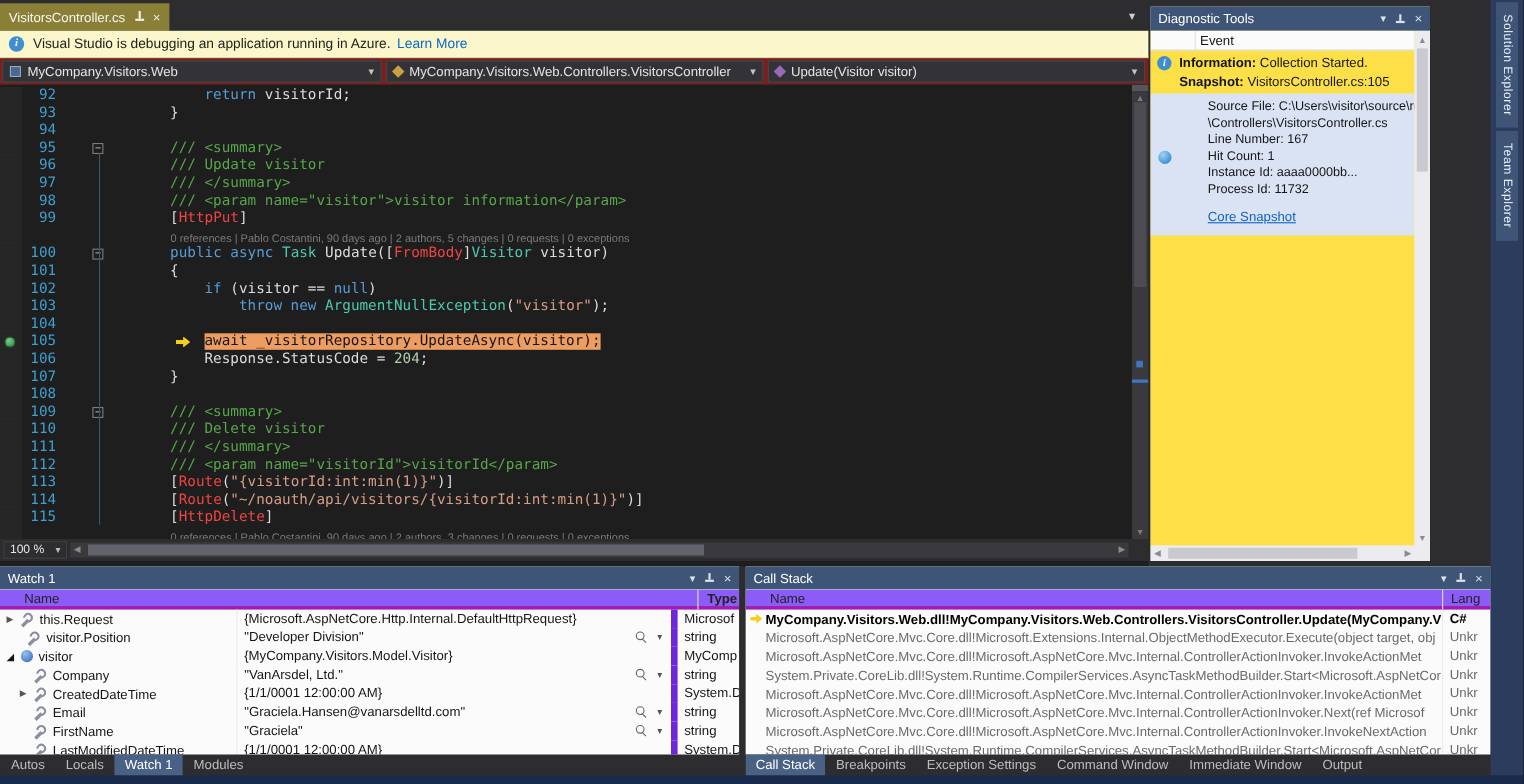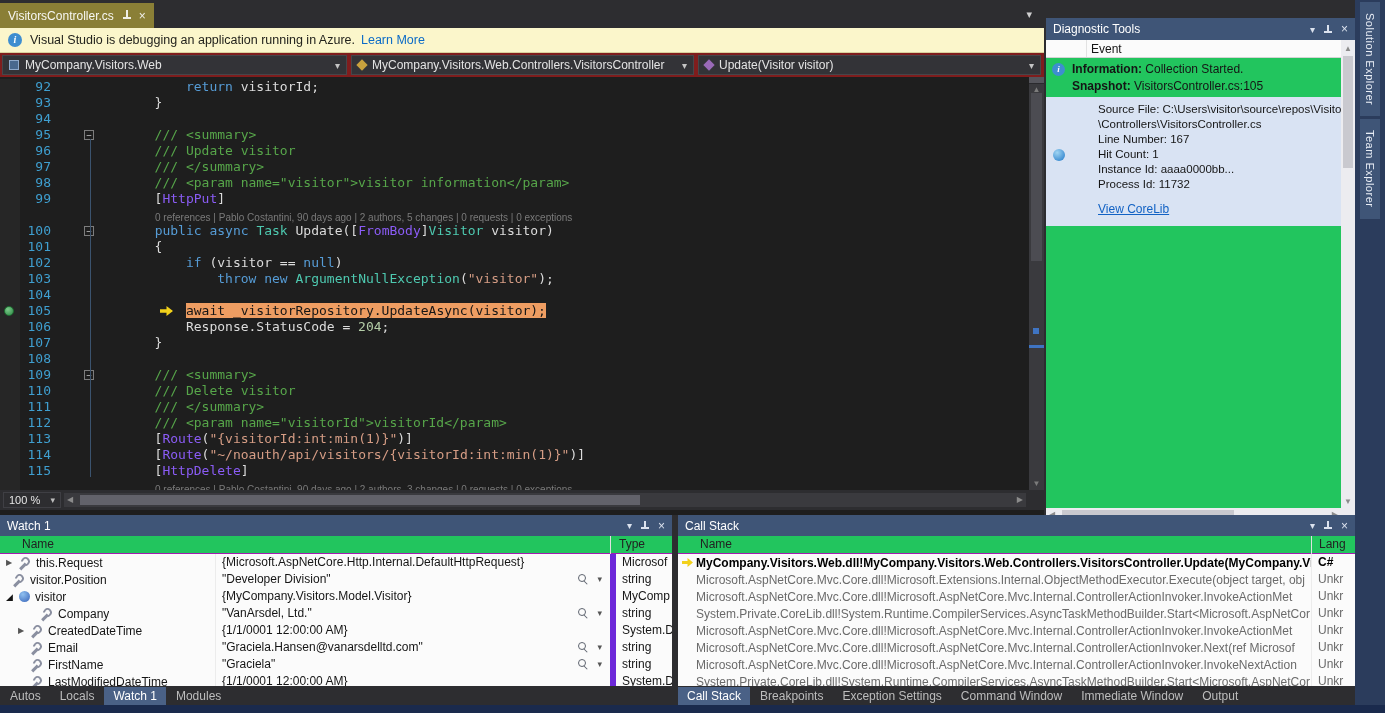--- a/index.html
+++ b/index.html
@@ -46,21 +46,21 @@
   .crow{display:flex;height:16px;line-height:16px;font:13px "DejaVu Sans Mono",monospace;position:relative}
   .m-snap{flex:0 0 20px;background:#262626;position:relative}
   .snap-icon{position:absolute;left:4px;top:3px;width:10px;height:10px;border-radius:50%;
              background:radial-gradient(circle at 35% 30%,#7cc98a,#2e8b46);border:1px solid #1f6f33}
   .lnum{flex:0 0 38px;text-align:right;padding-right:7px;color:#3f9fd0}
   .foldm{flex:0 0 34px;position:relative}
   .foldbox{position:absolute;left:26px;top:3px;width:10px;height:10px;border:1px solid #7d7d7d;background:#1e1e1e;
            color:#c5c5c5;font:9px/8px "DejaVu Sans Mono",monospace;text-align:center}
   .ctext{white-space:pre;position:relative;color:#dcdcdc}
   .seg.kw{color:#569cd6}.seg.ty{color:#4ec9b0}.seg.str{color:#d69d85}.seg.com{color:#57a64a}
-  .seg.num{color:#b5cea8}.seg.attr{color:#8b5cf6}.seg.pl{color:#dcdcdc}
+  .seg.num{color:#b5cea8}.seg.attr{color:#ef4444}.seg.pl{color:#dcdcdc}
   .seg.hl{background:#ee9d62;color:#151515}
   .lens{margin-left:63px;font:10px "Liberation Sans",sans-serif;color:#7a7a7a;position:relative;top:2px;white-space:pre}
   .cur-arrow{position:absolute;left:68px;top:3px;width:13px;height:10px;background:#f2d11b;
              clip-path:polygon(0 32%,50% 32%,50% 0,100% 50%,50% 100%,50% 68%,0 68%)}
   .iguide{position:absolute;left:90px;top:62px;width:1px;height:338px;background:#3b536e}
   .editor-vscroll{position:absolute;right:0;top:0;width:15px;height:413px;background:#3a3a3e}
   .evs-arrow{position:absolute;left:0;width:15px;text-align:center;color:#7c7c7c;font-size:8px}
   .evs-thumb{position:absolute;left:2px;right:2px;top:16px;height:168px;background:#4c4c52}
   .evs-mark1{position:absolute;left:0;right:0;top:268px;height:3px;background:#3f74c2}
   .evs-mark2{position:absolute;left:4px;top:251px;width:6px;height:6px;background:#3f74c2}
@@ -77,23 +77,23 @@
   
   .panel-title{height:21px;background:#3f5577;color:#fff;font-size:12px;display:flex;align-items:center;padding:0 7px}
   .pt-label{flex:1;white-space:nowrap;overflow:hidden}
   .pt-chev,.pt-close{margin-left:9px;color:#dbe2ee;font-size:10px;cursor:pointer}
   .pt-close{font-size:12px}
   .pt-pin{width:8px;height:11px;position:relative;margin-left:9px;cursor:pointer}
   .pt-pin::before{content:"";position:absolute;left:3px;top:1px;width:2px;height:6px;background:#dbe2ee}
   .pt-pin::after{content:"";position:absolute;left:0;top:7px;width:8px;height:2px;background:#dbe2ee}
 
   
-  .diag{left:1046px;top:18px;width:309px;height:504px;background:#f5f5f5}
+  .diag{left:1046px;top:6px;width:254px;height:504px;background:#f5f5f5}
   .diag .panel-title{height:22px}
-  .diag-body{position:absolute;top:22px;left:0;right:14px;bottom:14px;background:#22c55e;overflow:hidden}
+  .diag-body{position:absolute;top:22px;left:0;right:14px;bottom:14px;background:#fde047;overflow:hidden}
   .ev-head{height:18px;background:#fbfbfb;border-bottom:1px solid #d4d4d4;position:relative;font-size:12px;color:#151515}
   .ev-head-sep{position:absolute;left:40px;top:0;bottom:0;width:1px;background:#e2e2e2}
   .ev-head-label{position:absolute;left:45px;top:2px}
   .erow{position:relative;height:17px;line-height:17px;padding-left:26px;font-size:12px;color:#151515;white-space:nowrap}
   .erow .elabel{font-weight:bold}
   .einfo-icon{position:absolute;left:6px;top:2px;width:13px;height:13px;border-radius:50%;background:#3e8ed0;
               color:#fff;font:italic bold 9px/13px "Liberation Serif",serif;text-align:center}
   .ddetails{position:relative;margin-top:2px;background:#d9e3f3;padding:5px 0 8px}
   .sphere{position:absolute;left:7px;top:52px;width:12px;height:12px;border-radius:50%;
           background:radial-gradient(circle at 35% 30%,#9fd4f2,#1f78c8)}
@@ -104,21 +104,21 @@
   .dvs-arrow{position:absolute;left:0;width:14px;text-align:center;color:#8b8b8b;font-size:8px}
   .diag-hbar{position:absolute;left:0;right:14px;bottom:0;height:14px;background:#ececf0}
   .dhs-thumb{position:absolute;left:16px;top:2px;width:172px;height:10px;background:#c9c9cf}
   .dh-arrow{position:absolute;top:2px;color:#8b8b8b;font-size:8px}
   .diag-corner{position:absolute;right:0;bottom:0;width:14px;height:14px;background:#ececf0}
 
   
   .watch{left:0;top:515px;width:672px;height:171px;background:#f8f8f8}
   .callstack{left:678px;top:515px;width:677px;height:171px;background:#f8f8f8}
   .grid-body{position:absolute;top:21px;left:0;right:0;bottom:0;background:#fbfbfb;overflow:hidden}
-  .grid-head{height:18px;position:relative;background:#22c55e;border-bottom:1px solid #a21caf}
+  .grid-head{height:18px;position:relative;background:#8b5cf6;border-bottom:3px solid #a21caf}
   .ghcell{position:absolute;top:0;height:18px;line-height:17px;font-size:12px;color:#222;
           border-left:1px solid #e0e0e0;overflow:hidden;white-space:nowrap}
   .ghcell:first-child{border-left:none}
   .wrow{height:17px;display:flex;align-items:center;font-size:12px;color:#151515;cursor:default}
   .w-name{flex:0 0 215px;display:flex;align-items:center;overflow:hidden;white-space:nowrap;height:17px}
   .w-exp{flex:0 0 13px;font-size:8px;color:#555}
   .w-exp.exp{font-size:9px;color:#151515}
   .wrench-icon{position:relative;width:12px;height:12px;flex:0 0 12px;margin-right:5px}
   .wrench-icon::before{content:"";position:absolute;right:1px;top:0;width:5px;height:5px;border:2px solid #8a8fa0;
                        border-radius:50%;border-bottom-color:transparent;transform:rotate(45deg)}
@@ -409,21 +409,21 @@
       <div class="ddetails">
         <span class="sphere"></span>
         <div id="diag-detail-lines">
             <div class="dline">Source File: C:\Users\visitor\source\repos\Visitor</div>
             <div class="dline">\Controllers\VisitorsController.cs</div>
             <div class="dline">Line Number: 167</div>
             <div class="dline">Hit Count: 1</div>
             <div class="dline">Instance Id: aaaa0000bb...</div>
             <div class="dline">Process Id: 11732</div>
           </div>
-        <span class="dlink">View CoreLib</span>
+        <span class="dlink">Core Snapshot</span>
       </div>
     </div>
     <div class="diag-vscroll">
       <span class="dvs-arrow" style="top:4px">▲</span>
       <div class="dvs-thumb"></div>
       <span class="dvs-arrow" style="bottom:2px">▼</span>
     </div>
     <div class="diag-hbar">
       <span class="dh-arrow" style="left:3px">◀</span>
       <div class="dhs-thumb"></div>
@@ -435,52 +435,52 @@
   <div class="abs watch">
     <div class="panel-title">
       <span class="pt-label">Watch 1</span>
       <span class="pt-chev">▾</span>
       <span class="pt-pin"></span>
       <span class="pt-close">×</span>
     </div>
     <div class="grid-body">
       <div class="grid-head" id="watch-head">
           <span class="ghcell" style="left: 0px; width: 215px; padding-left: 22px;">Name</span>
-          <span class="ghcell" style="left: 610px; width: 62px; padding-left: 8px;">Type</span>
+          <span class="ghcell" style="left: 634px; width: 62px; padding-left: 8px; font-weight: bold;">Type</span>
         </div>
       <div id="watch-rows">
           <div class="wrow">
             <span class="w-name" style="padding-left: 6px;">
               <span class="w-exp">▶</span>
               <span class="wrench-icon"></span>
               <span class="w-ntext">this.Request</span>
             </span>
             <span class="w-val"><span>{Microsoft.AspNetCore.Http.Internal.DefaultHttpRequest}</span></span>
             <span class="w-type">Microsof</span>
           </div>
           <div class="wrow">
-            <span class="w-name" style="padding-left: 0;">
+            <span class="w-name" style="padding-left: 12px;">
               <span class="w-exp"></span>
               <span class="wrench-icon"></span>
               <span class="w-ntext">visitor.Position</span>
             </span>
             <span class="w-val"><span>"Developer Division"</span><span class="mag"></span><span class="val-chev">▾</span></span>
             <span class="w-type">string</span>
           </div>
           <div class="wrow">
             <span class="w-name" style="padding-left: 6px;">
               <span class="w-exp exp">◢</span>
               <span class="obj-icon"></span>
               <span class="w-ntext">visitor</span>
             </span>
             <span class="w-val"><span>{MyCompany.Visitors.Model.Visitor}</span></span>
             <span class="w-type">MyComp</span>
           </div>
           <div class="wrow">
-            <span class="w-name" style="padding-left: 28px;">
+            <span class="w-name" style="padding-left: 18px;">
               <span class="w-exp"></span>
               <span class="wrench-icon"></span>
               <span class="w-ntext">Company</span>
             </span>
             <span class="w-val"><span>"VanArsdel, Ltd."</span><span class="mag"></span><span class="val-chev">▾</span></span>
             <span class="w-type">string</span>
           </div>
           <div class="wrow">
             <span class="w-name" style="padding-left: 18px;">
               <span class="w-exp">▶</span>

